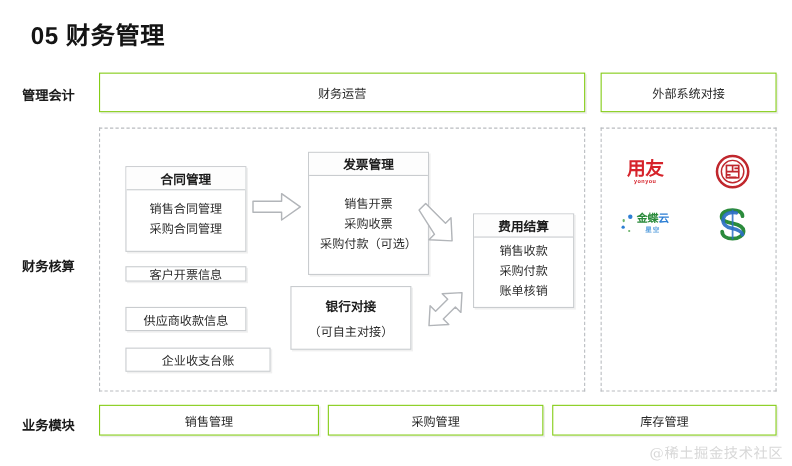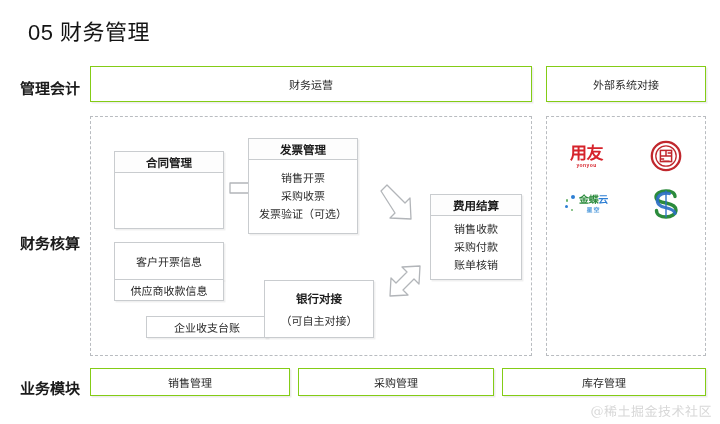--- a/index.html
+++ b/index.html
@@ -11,27 +11,27 @@
     overflow:hidden;
     position:relative;
   }
   #canvas{position:relative;width:720px;height:424px;}
 
   .abs{position:absolute;box-sizing:border-box;}
 
   
   .page-title{
     left:28px;top:14px;
-    font-size:22px;font-weight:400;letter-spacing:.5px;color:#141414;
+    font-size:22px;font-weight:700;letter-spacing:.5px;color:#141414;
     white-space:nowrap;
   }
 
   
   .row-label{
-    font-size:15px;font-weight:700;color:#1b1b1b;
+    font-size:12px;font-weight:700;color:#1b1b1b;
     white-space:nowrap;text-align:center;
   }
 
   
   .box{
     border:1px solid #84cc16;
     background:#ffffff;
     display:flex;align-items:center;justify-content:center;
     font-size:11px;color:#2a2a2a;
     box-sizing:border-box;
@@ -63,21 +63,20 @@
     gap:3px;padding:3px 0;
   }
   .card-body .li{font-size:11px;color:#2f2f2f;line-height:1.35;white-space:nowrap;}
 
   
   .plainbox{
     border:1px solid #c9cccf;background:#fff;
     display:flex;flex-direction:column;align-items:center;justify-content:center;
     gap:6px;box-sizing:border-box;
     box-shadow:1.5px 1.5px 0 rgba(0,0,0,.06);
-    margin-top:20px;
   }
   .plainbox .t1{font-size:11.5px;font-weight:700;color:#1b1b1b;}
   .plainbox .t2{font-size:11px;color:#2f2f2f;}
 
   
   .smallbox{
     border:1px solid #c9cccf;background:#fff;
     display:flex;align-items:center;justify-content:center;
     font-size:11px;color:#2a2a2a;box-sizing:border-box;
     box-shadow:1.5px 1.5px 0 rgba(0,0,0,.06);
@@ -184,59 +183,63 @@
           <path d="M18 1.5 v27" fill="none" stroke="#2b6fc4" stroke-width="1.6" opacity="0.85"></path>
         </svg>
       </div>
 
     </div>
 
   </div>
 
   <div class="abs card" style="left:114px;top:151px;width:110px;height:78px;">
     <div class="card-head">合同管理</div>
+    <div class="card-body">
+      <span class="li">销售合同管理</span>
+      <span class="li">采购合同管理</span>
+    </div>
   </div>
 
   <div class="abs arrow" style="left:228px;top:172px;width:48px;height:32px;">
     <svg width="48" height="32" viewBox="0 0 48 32" aria-hidden="true">
       <path d="M2 11 H28 V4 L45 16 L28 28 V21 H2 Z" fill="#ffffff" stroke="#b2b5b9" stroke-width="1.3" stroke-linejoin="round"></path>
     </svg>
   </div>
 
-  <div class="abs card" style="left:248px;top:138px;width:110px;height:96px;">
+  <div class="abs card" style="left:280px;top:138px;width:110px;height:112px;">
     <div class="card-head">发票管理</div>
     <div class="card-body">
       <span class="li">销售开票</span>
       <span class="li">采购收票</span>
-      <span class="li">发票验证（可选）</span>
+      <span class="li">采购付款（可选）</span>
     </div>
   </div>
 
   <div class="abs arrow" style="left:378px;top:182px;width:46px;height:44px;">
     <svg width="46" height="44" viewBox="0 0 46 44" aria-hidden="true">
       <path d="M3 9 L9 3 L27 21 L32 16 L33 37 L12 36 L17 31 Z" fill="#ffffff" stroke="#b2b5b9" stroke-width="1.3" stroke-linejoin="round"></path>
     </svg>
   </div>
 
   <div class="abs card" style="left:430px;top:194px;width:92px;height:86px;">
     <div class="card-head">费用结算</div>
     <div class="card-body">
       <span class="li">销售收款</span>
       <span class="li">采购付款</span>
       <span class="li">账单核销</span>
     </div>
   </div>
 
-  <div class="abs smallbox" style="left:114px;top:242px;width:110px;height:38px;">
+  <div class="abs smallbox" style="left:114px;top:242px;width:110px;height:14px;">
     <span>客户开票信息</span>
   </div>
   <div class="abs smallbox" style="left:114px;top:279px;width:110px;height:22px;font-family:Liberation Serif, serif;">
     <span>供应商收款信息</span>
   </div>
-  <div class="abs smallbox" style="left:114px;top:316px;width:122px;height:22px;margin-left:32px;">
+  <div class="abs smallbox" style="left:114px;top:316px;width:132px;height:22px;">
     <span>企业收支台账</span>
   </div>
 
   <div class="abs plainbox" style="left:264px;top:260px;width:110px;height:58px;">
     <span class="t1">银行对接</span>
     <span class="t2">（可自主对接）</span>
   </div>
 
   <div class="abs arrow" style="left:378px;top:262px;width:50px;height:52px;">
     <svg width="50" height="52" viewBox="0 0 50 52" aria-hidden="true">

